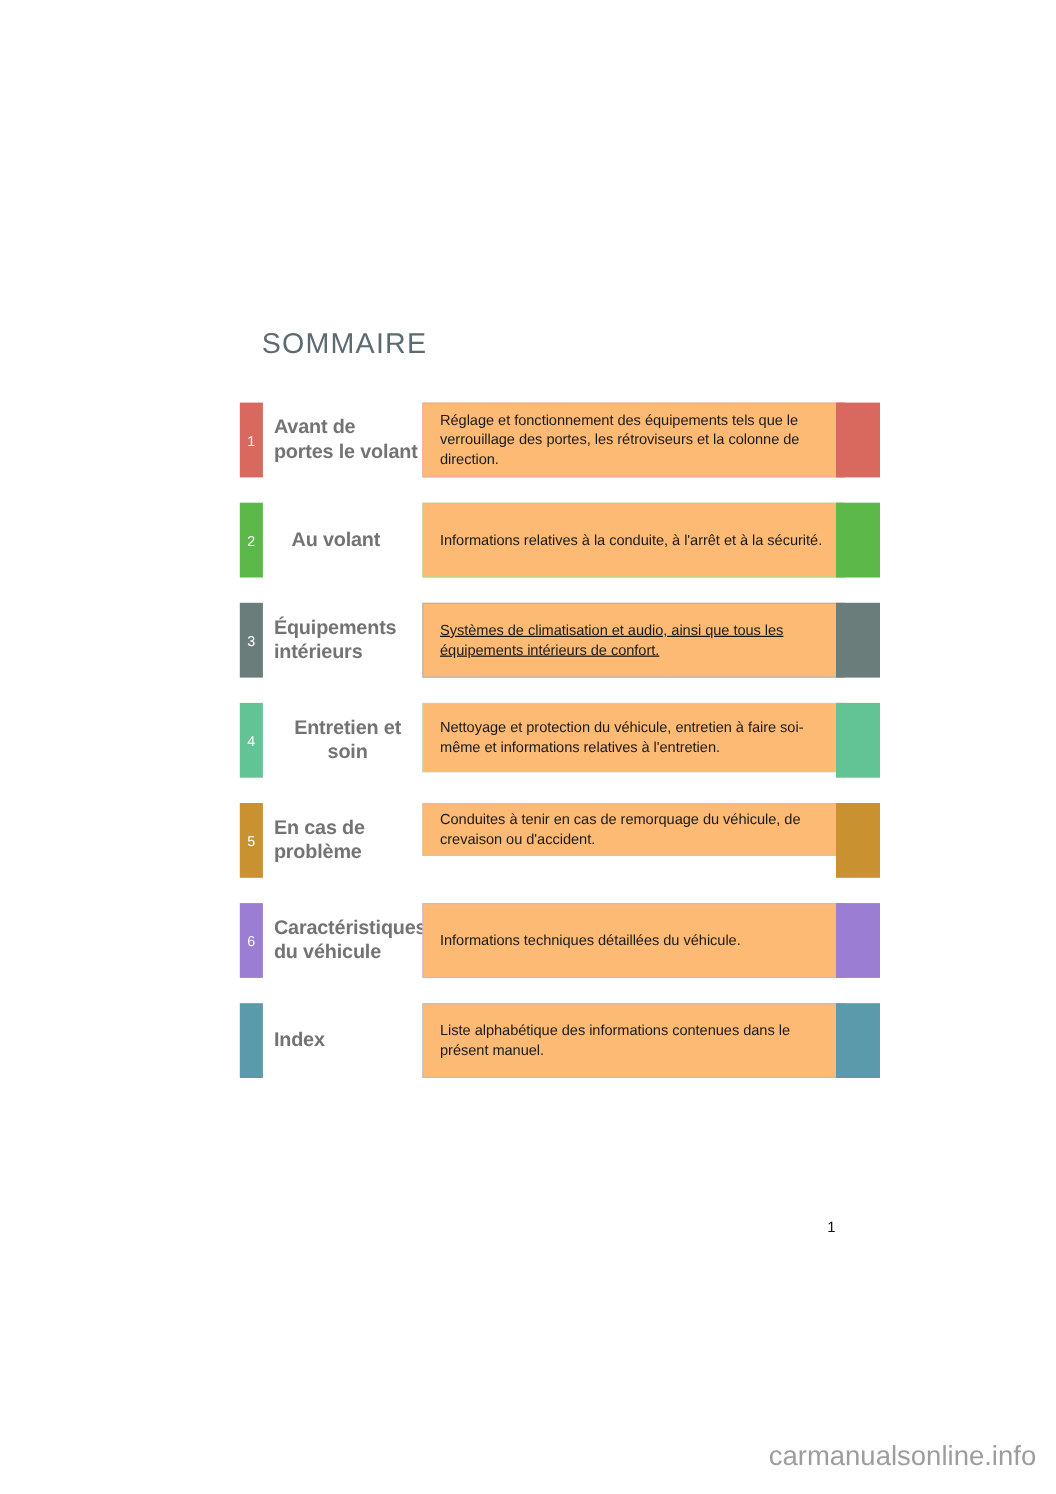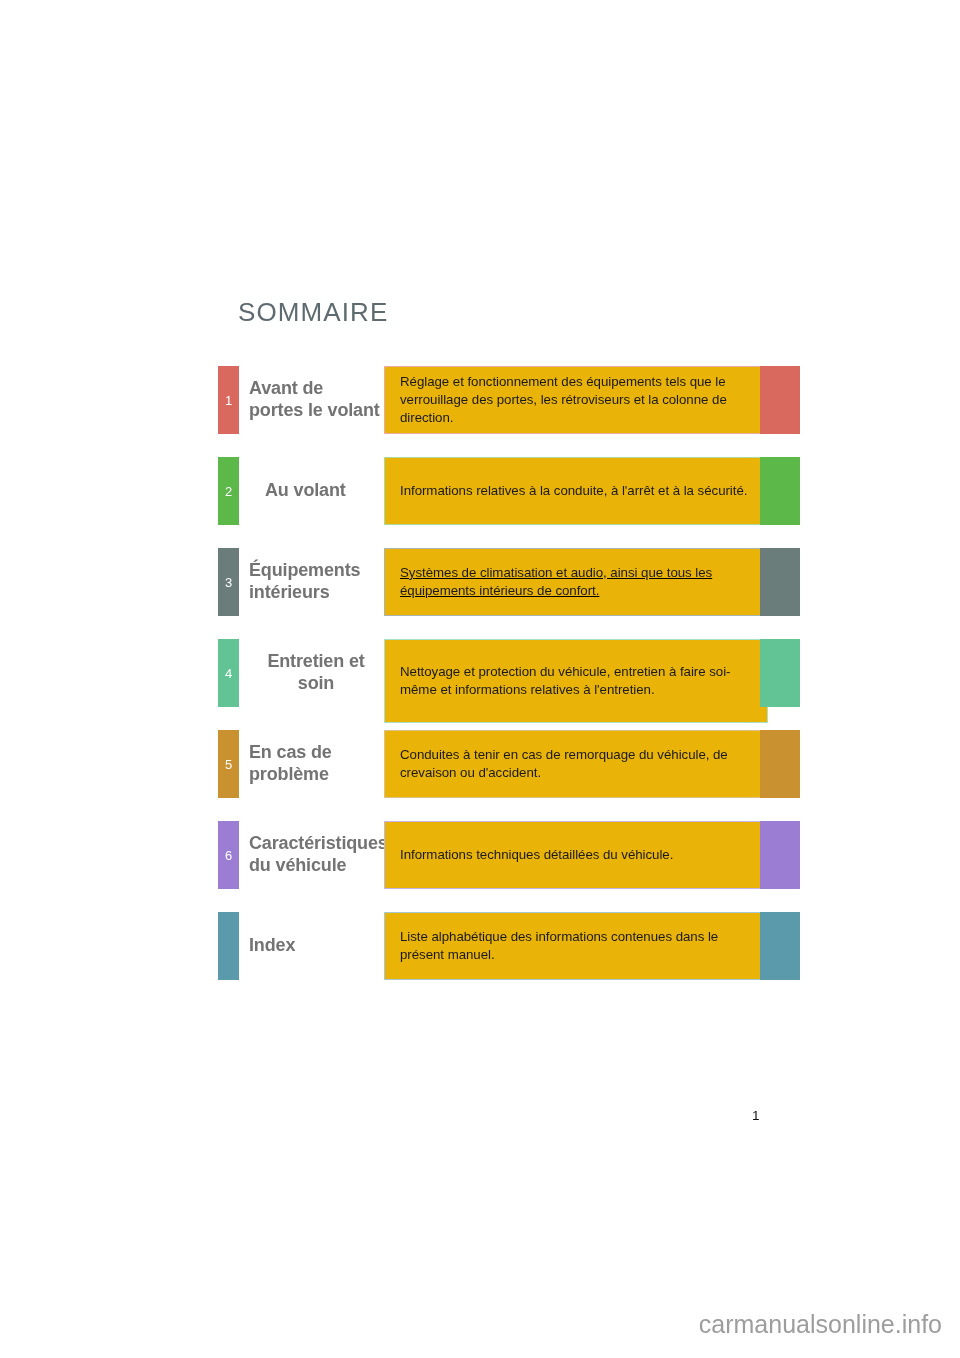--- a/index.html
+++ b/index.html
@@ -81,21 +81,21 @@
     line-height: 1.22;
     letter-spacing: -0.15px;
   }
 
   
   .row-desc {
     position: absolute;
     left: 166px;
     top: 0;
     right: 32px;
-    background: #eab308;
+    background: #fdba74;
     border: 1px solid #cccccc;
     box-sizing: border-box;
     display: flex;
     align-items: center;
   }
   .row-desc-text {
     padding: 0 14px 0 15px;
     font-size: 13.3px;
     color: #1a1a1a;
     line-height: 1.36;
@@ -188,36 +188,36 @@
       </div>
       <div class="toc-row" style="height: 68px;">
         <div class="row-tab" style="height: 68px; background: rgb(98, 195, 148);">
           <span class="row-tab-num">4</span>
         </div>
         <div class="row-title" style="height: 68px; text-align: center;">
           <div>
             <div>Entretien et soin</div>
           </div>
         </div>
-        <div class="row-desc" style="height: 84px; border-color: rgb(169, 224, 195);">
+        <div class="row-desc" style="height: 63px; border-color: rgb(169, 224, 195);">
           <div class="row-desc-text">Nettoyage et protection du véhicule, entretien à faire soi-même et informations relatives à l'entretien.</div>
         </div>
         <div class="row-rightbar" style="height: 68px; background: rgb(98, 195, 148);"></div>
       </div>
       <div class="toc-row" style="height: 68px;">
         <div class="row-tab" style="height: 68px; background: rgb(201, 145, 47);">
           <span class="row-tab-num">5</span>
         </div>
         <div class="row-title" style="height: 68px;">
           <div>
             <div>En cas de</div>
             <div>problème</div>
           </div>
         </div>
-        <div class="row-desc" style="height: 68px; border-color: rgb(223, 192, 137);">
+        <div class="row-desc" style="height: 48px; border-color: rgb(223, 192, 137);">
           <div class="row-desc-text">Conduites à tenir en cas de remorquage du véhicule, de crevaison ou d'accident.</div>
         </div>
         <div class="row-rightbar" style="height: 68px; background: rgb(201, 145, 47);"></div>
       </div>
       <div class="toc-row" style="height: 68px;">
         <div class="row-tab" style="height: 68px; background: rgb(155, 126, 212);">
           <span class="row-tab-num">6</span>
         </div>
         <div class="row-title" style="height: 68px;">
           <div>

